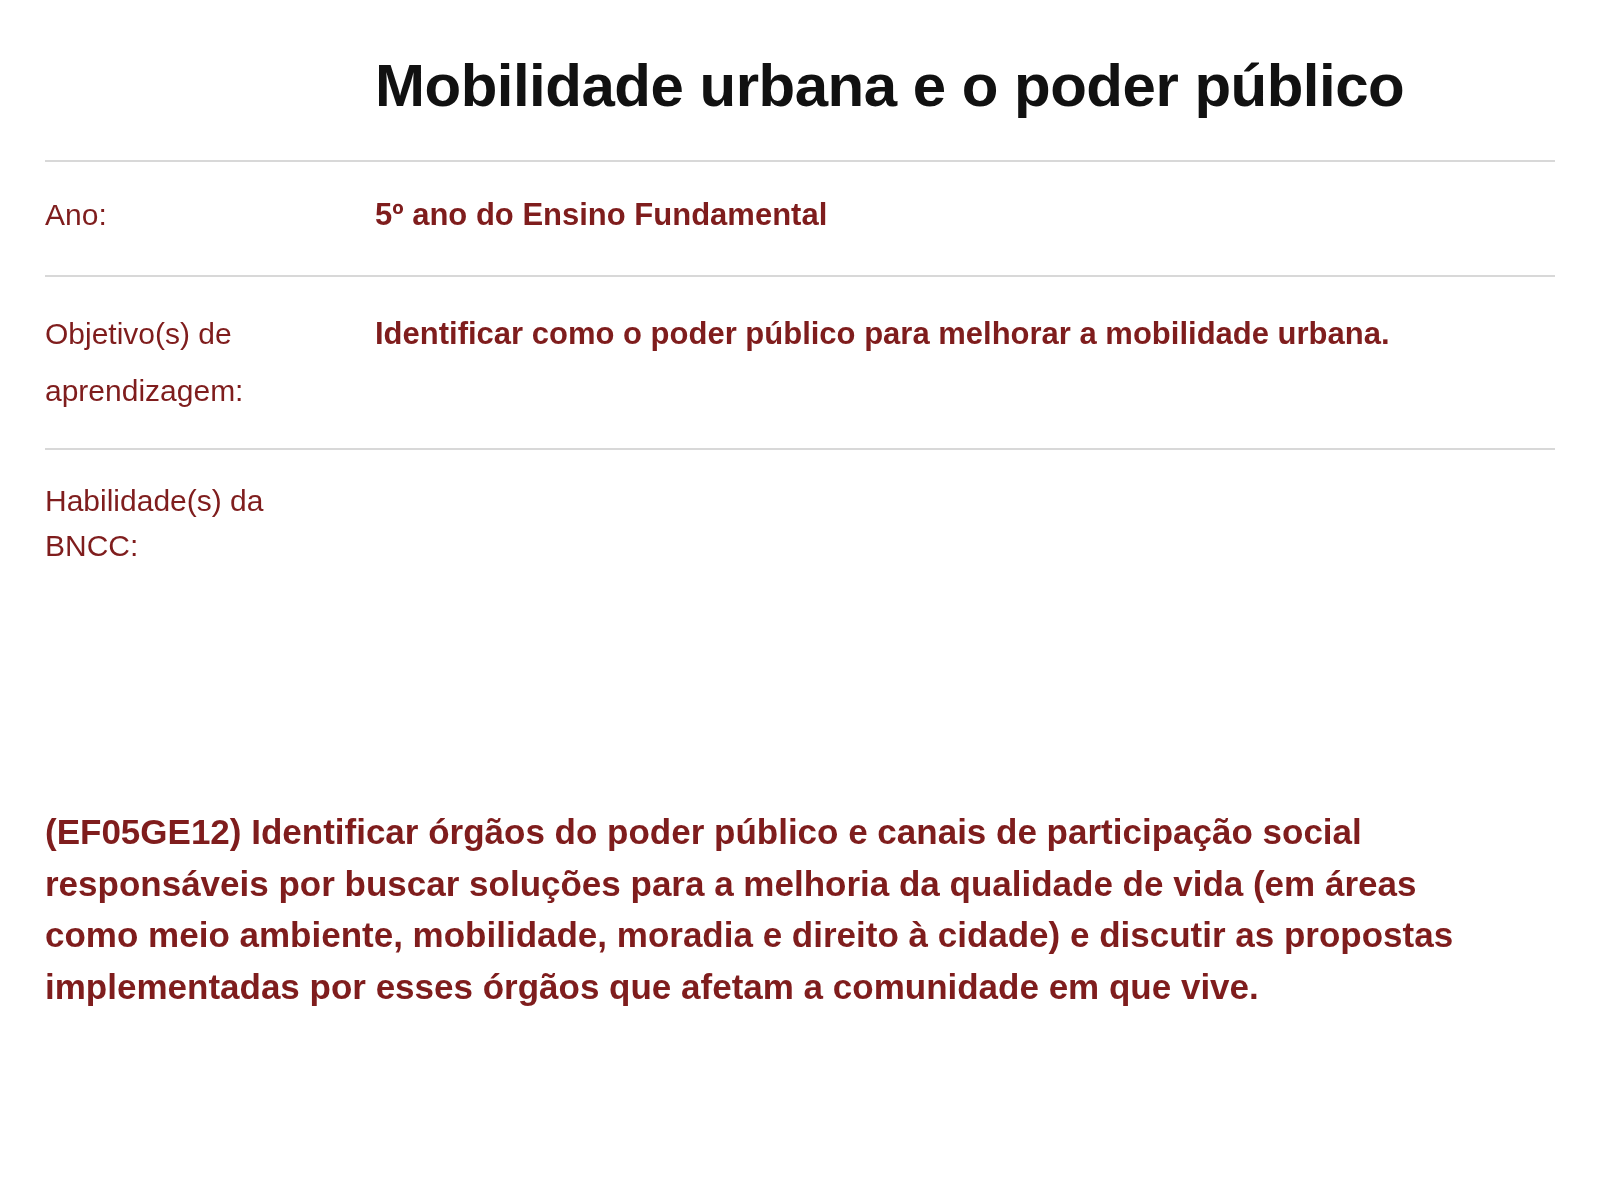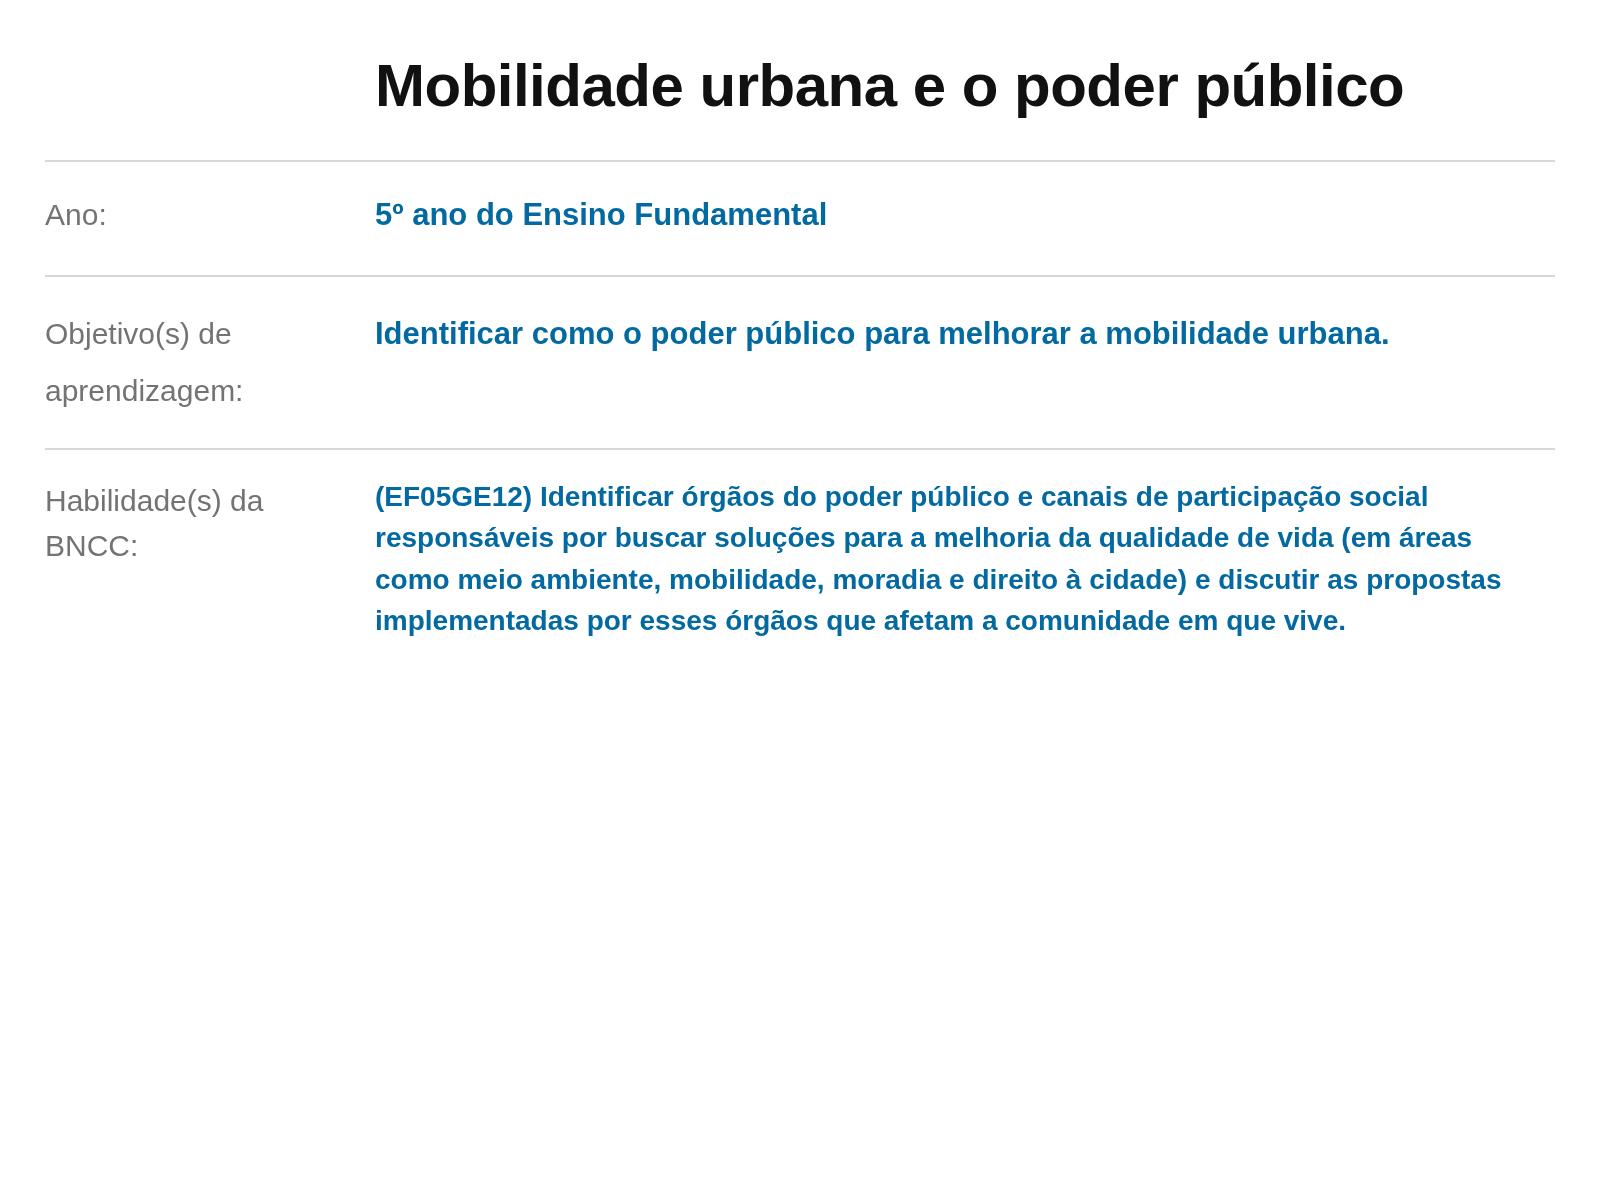--- a/index.html
+++ b/index.html
@@ -50,49 +50,49 @@
     border-top: 2px solid #d8d8d8;
     padding: 26px 0 26px 0;
     box-sizing: border-box;
   }
 
   .row .label {
     width: 330px;
     flex: 0 0 330px;
     font-size: 30px;
     line-height: 1.55;
-    color: #737373;
+    color: #7f1d1d;
     font-weight: normal;
     padding-right: 16px;
     box-sizing: border-box;
   }
 
   .row .value {
     flex: 1 1 auto;
     font-size: 31px;
     font-weight: bold;
-    color: #0369a1;
+    color: #7f1d1d;
     line-height: 1.56;
     padding-right: 40px;
     box-sizing: border-box;
   }
 
   .row-ano .value,
   .row-objetivo .value {
     line-height: 1.9;
   }
 
   .row-habilidade .value {
     line-height: 1.47;
-    font-size: 28px;
+    font-size: 35px;
   }
 
   .row-ano { padding-top: 24px; padding-bottom: 30px; }
   .row-objetivo { padding-top: 28px; padding-bottom: 29px; }
-  .row-habilidade { padding-top: 26px; padding-bottom: 26px; border-bottom: none; }
+  .row-habilidade { padding-top: 26px; padding-bottom: 26px; border-bottom: none; flex-direction: column; }
 
   .row-habilidade .label { line-height: 1.5; padding-top: 2px; }
   .row-objetivo .label { line-height: 1.9; }
   .row-ano .label { line-height: 1.9; }
 </style>
 </head>
 <body>
 
 <div class="page">
 

